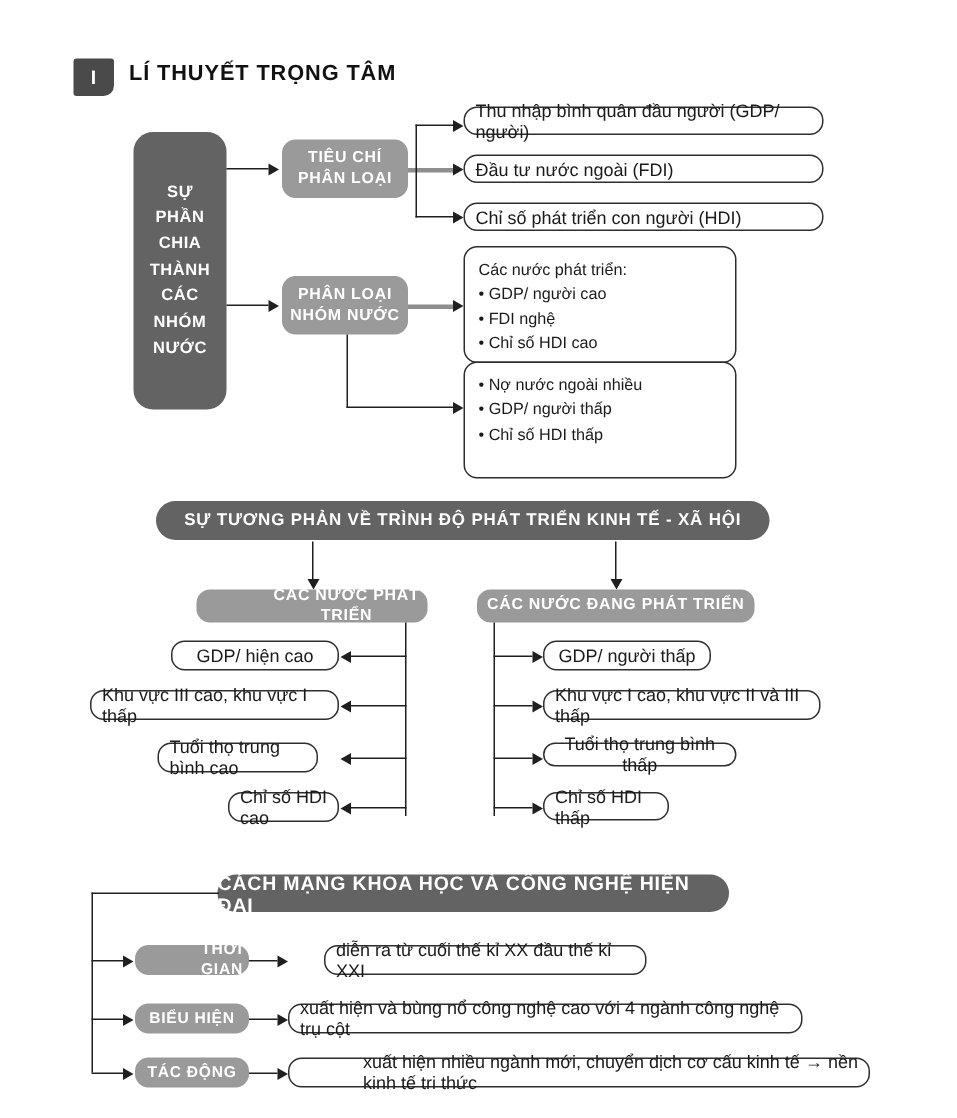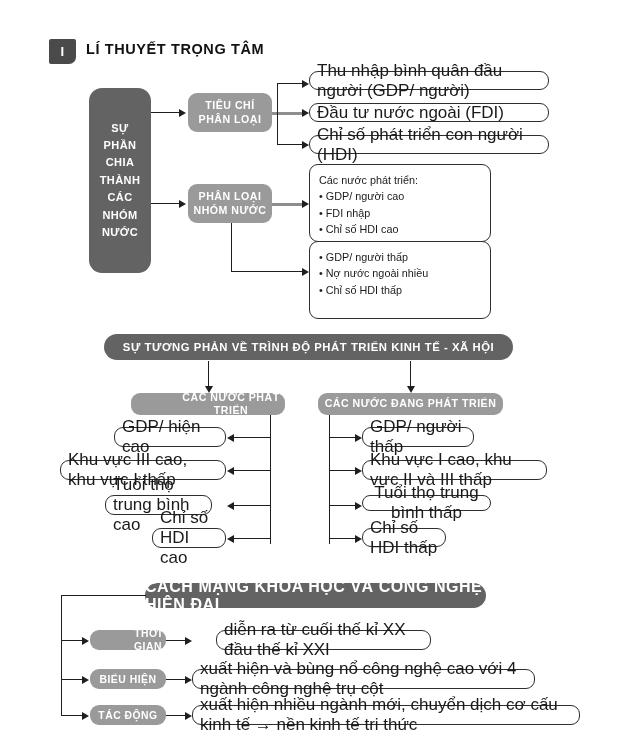--- a/index.html
+++ b/index.html
@@ -26,21 +26,21 @@
   
   .darkbox{background:#636363;color:#fff;border-radius:13px;}
   .pill{
     background:#9a9a9a;color:#fff;border-radius:9px;
     display:flex;align-items:center;justify-content:center;text-align:center;
     font-weight:bold;letter-spacing:.5px;line-height:1.25;
   }
   .obox{
     background:#fff;border:1.3px solid #2e2e2e;border-radius:9px;
     display:flex;align-items:center;
-    font-size:17px;color:#1a1a1a;
+    font-size:12px;color:#1a1a1a;
   }
   .obox .pad{padding:0 7px;}
   .obox.list{display:block;padding:7px 9px 6px 9px;font-size:10.8px;line-height:1.52;}
   .obox.list .li{white-space:nowrap;}
 
   
   .ln{background:#1f1f1f;}
   .lnh{height:1.4px;}
   .lnv{width:1.4px;}
   .ar{width:0;height:0;}
@@ -118,26 +118,26 @@
 <div class="abs gln lnh" style="left:272px;top:203px;width:30px;height:3px;"></div>
 <div class="abs ar ar-r" style="left:302px;top:199.5px;"></div>
 
 <div class="abs ln lnv" style="left:231px;top:223px;height:49px;"></div>
 <div class="abs ln lnh" style="left:231px;top:271px;width:71px;"></div>
 <div class="abs ar ar-r" style="left:302px;top:267.5px;"></div>
 
 <div class="abs obox list" style="left:309px;top:164px;width:182px;height:78px;">
   <div>Các nước phát triển:</div>
   <div class="li">• GDP/ người cao</div>
-  <div class="li">• FDI nhập</div>
+  <div class="li">• FDI nghệ</div>
   <div class="li">• Chỉ số HDI cao</div>
 </div>
 <div class="abs obox list" style="left:309px;top:241px;width:182px;height:78px;">
+  <div class="li">• Nợ nước ngoài nhiều</div>
   <div class="li">• GDP/ người thấp</div>
-  <div class="li">• Nợ nước ngoài nhiều</div>
   <div class="li">• Chỉ số HDI thấp</div>
 </div>
 
 <div class="abs banner" style="left:104px;top:334px;width:409px;height:26px;font-size:11.3px;">
   <span>SỰ TƯƠNG PHẢN VỀ TRÌNH ĐỘ PHÁT TRIỂN KINH TẾ - XÃ HỘI</span>
 </div>
 
 <div class="abs ln lnv" style="left:208px;top:361px;height:26px;"></div>
 <div class="abs ar ar-d" style="left:204.5px;top:386px;"></div>
 
@@ -190,21 +190,21 @@
 <div class="abs obox" style="left:362px;top:460px;width:185px;height:20px;justify-content:center;">
   <span class="pad">Khu vực I cao, khu vực II và III thấp</span>
 </div>
 <div class="abs obox" style="left:362px;top:495px;width:129px;height:16px;justify-content:center;text-align:center;">
   <span class="pad">Tuổi thọ trung bình thấp</span>
 </div>
 <div class="abs obox" style="left:362px;top:528px;width:84px;height:19px;justify-content:center;">
   <span class="pad">Chỉ số HDI thấp</span>
 </div>
 
-<div class="abs banner" style="left:145px;top:583px;width:341px;height:25px;font-size:16px;">
+<div class="abs banner" style="left:145px;top:583px;width:341px;height:25px;font-size:13px;">
   <span>CÁCH MẠNG KHOA HỌC VÀ CÔNG NGHỆ HIỆN ĐẠI</span>
 </div>
 
 <div class="abs ln lnh" style="left:61px;top:595px;width:85px;"></div>
 <div class="abs ln lnv" style="left:61px;top:595px;height:120px;"></div>
 
 <div class="abs ln lnh" style="left:61px;top:640px;width:21px;"></div>
 <div class="abs ar ar-r" style="left:82px;top:636.5px;"></div>
 <div class="abs ln lnh" style="left:61px;top:679px;width:21px;"></div>
 <div class="abs ar ar-r" style="left:82px;top:675.5px;"></div>
@@ -227,15 +227,15 @@
 <div class="abs ar ar-r" style="left:185px;top:675.5px;"></div>
 <div class="abs ln lnh" style="left:166px;top:715px;width:19px;"></div>
 <div class="abs ar ar-r" style="left:185px;top:711.5px;"></div>
 
 <div class="abs obox" style="left:192px;top:630px;width:215px;height:20px;margin-left:24px;">
   <span class="pad">diễn ra từ cuối thế kỉ XX đầu thế kỉ XXI</span>
 </div>
 <div class="abs obox" style="left:192px;top:669px;width:343px;height:20px;">
   <span class="pad">xuất hiện và bùng nổ công nghệ cao với 4 ngành công nghệ trụ cột</span>
 </div>
-<div class="abs obox" style="left:192px;top:705px;width:388px;height:20px;">
+<div class="abs obox" style="left:192px;top:705px;width:388px;height:20px;padding-left:42px;">
   <span class="pad">xuất hiện nhiều ngành mới, chuyển dịch cơ cấu kinh tế → nền kinh tế tri thức</span>
 </div>
 
 </body></html>

